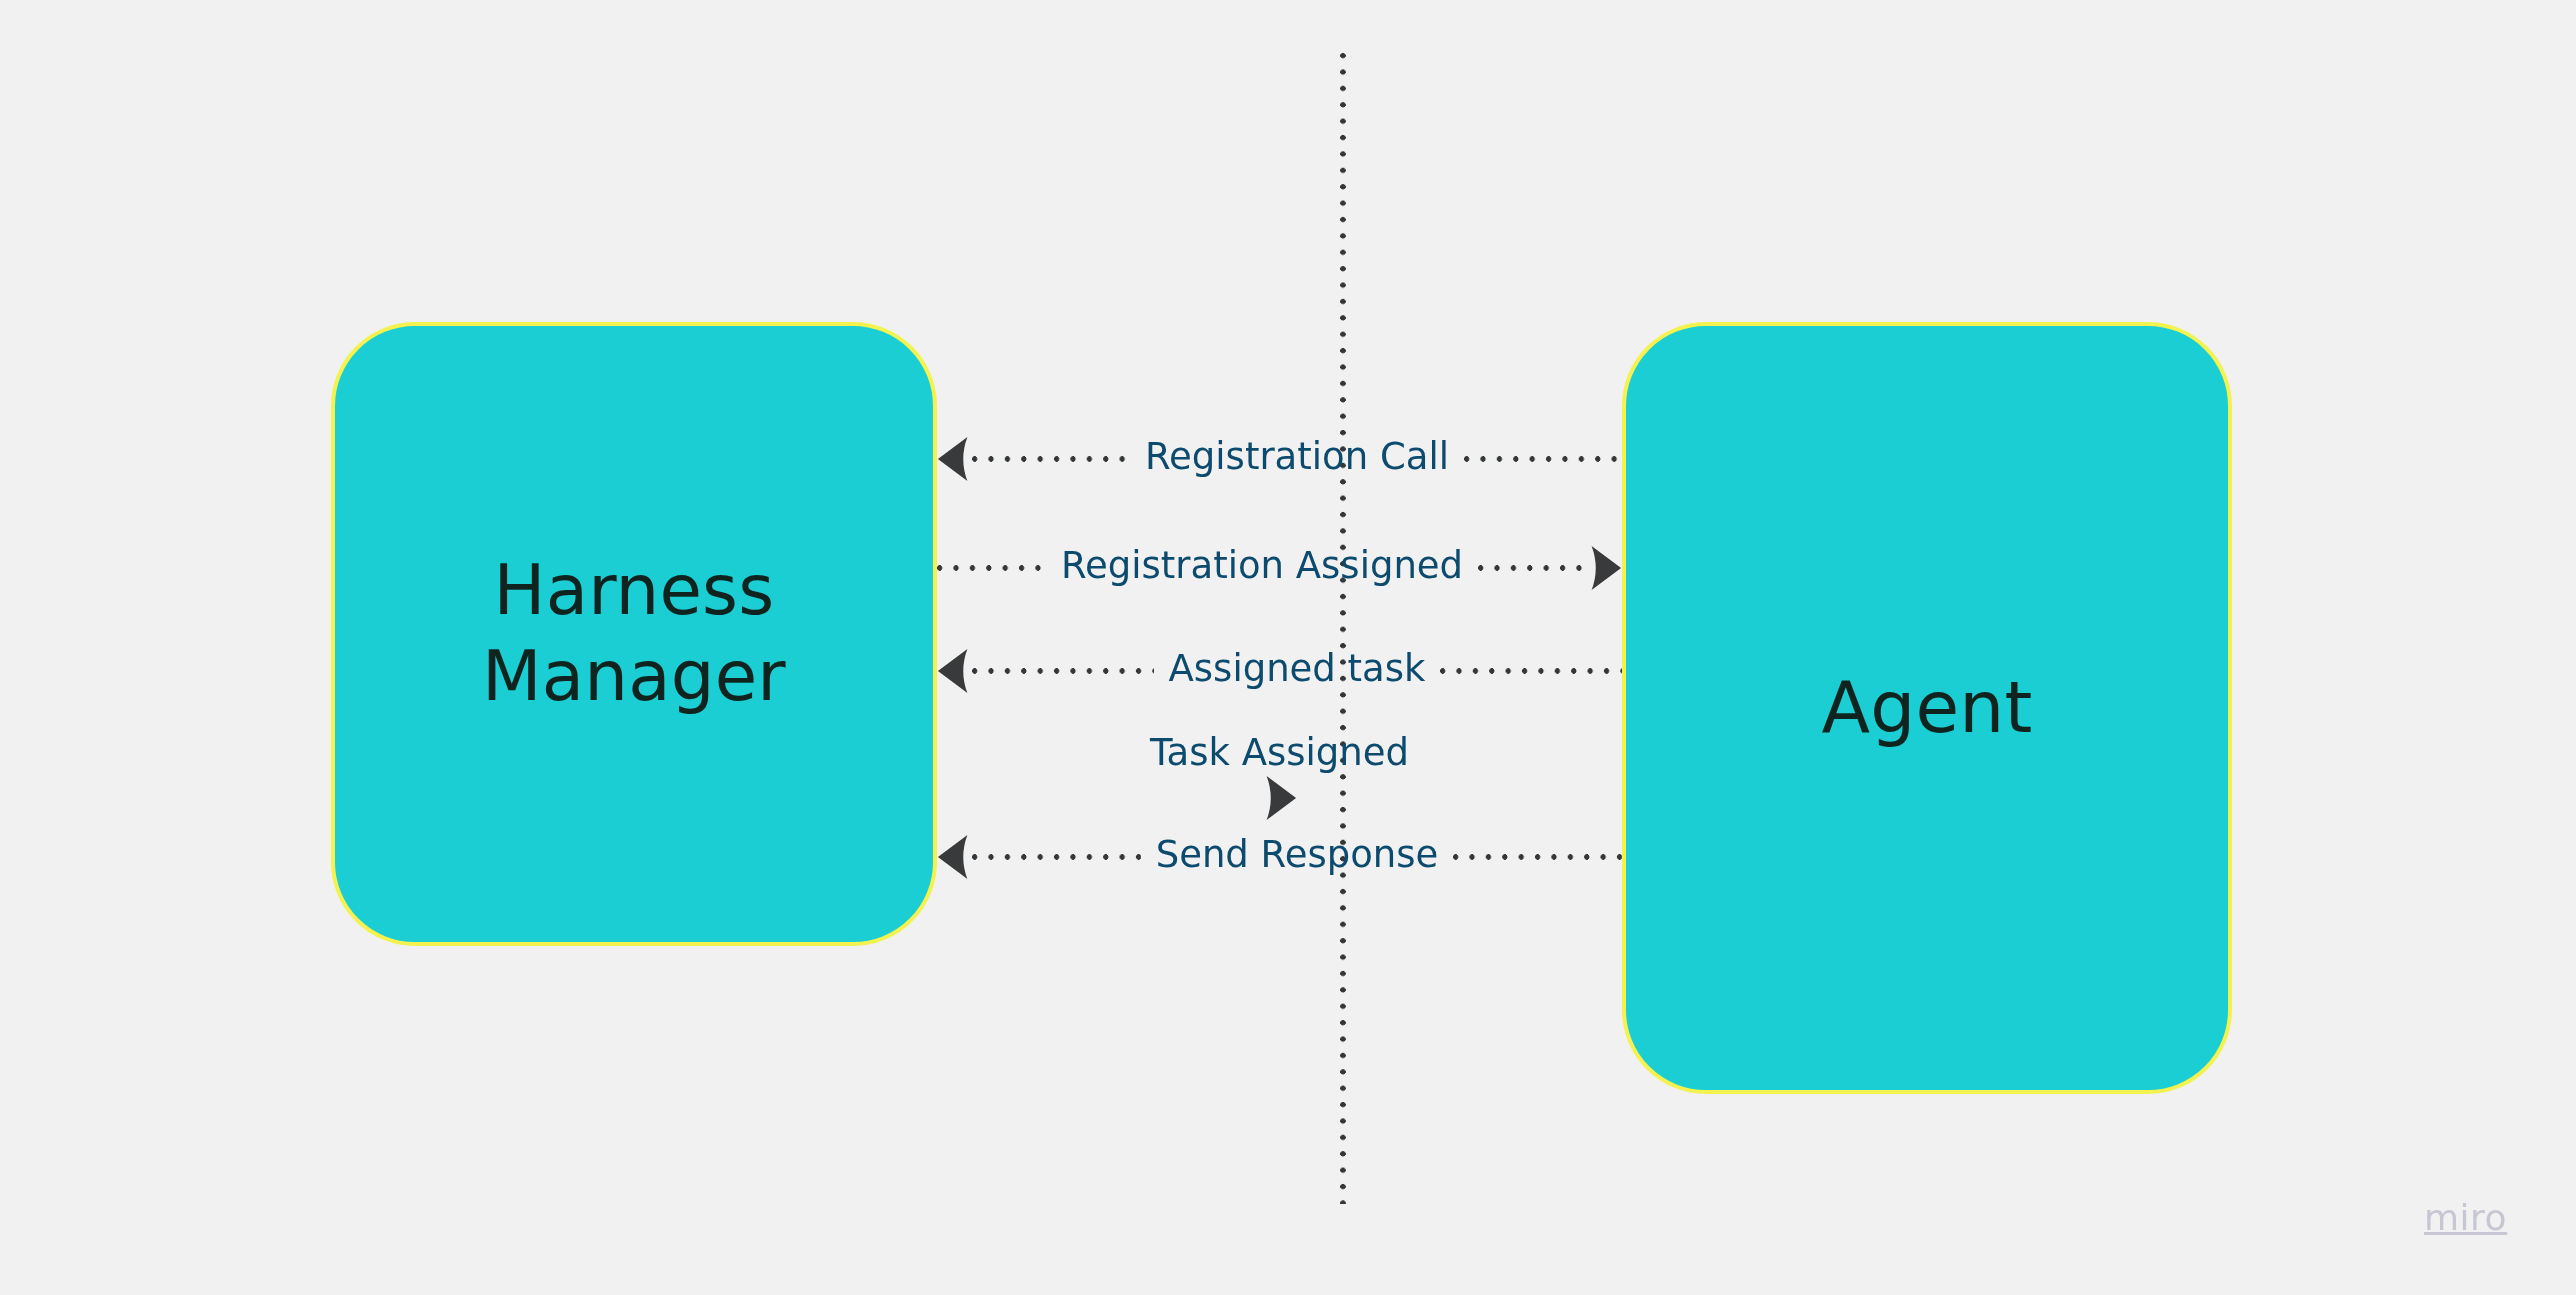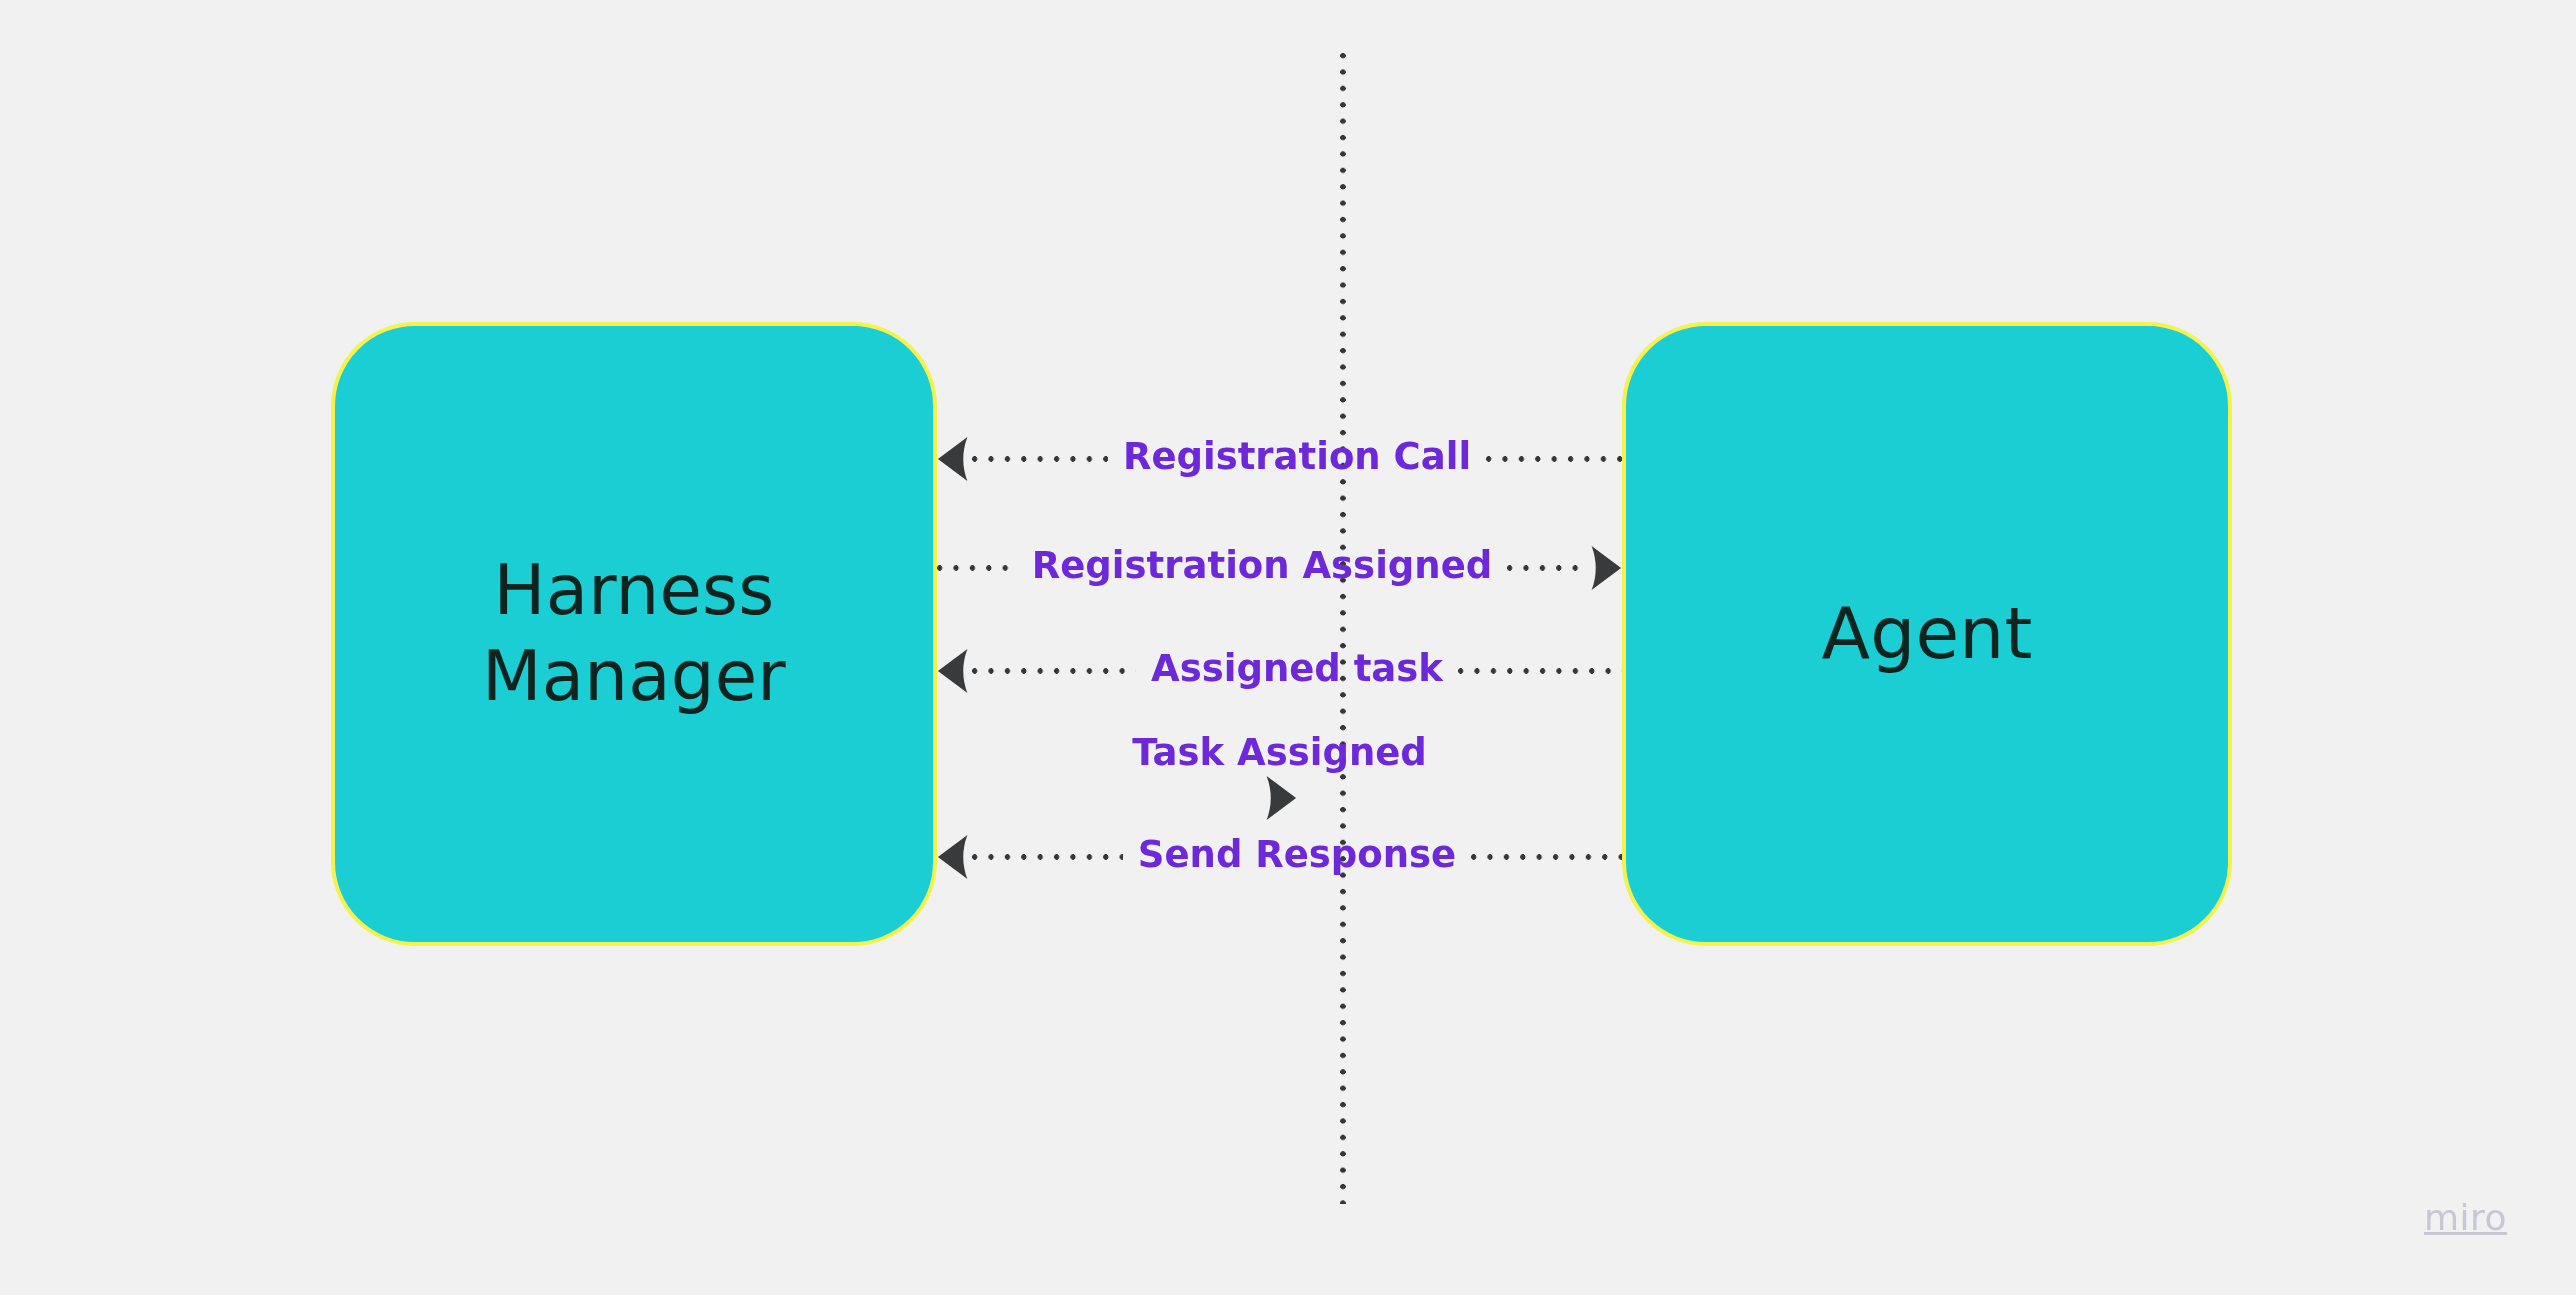--- a/index.html
+++ b/index.html
@@ -49,21 +49,21 @@
     height: 624px;
   }
   #node-harness-manager .node-label {
     font-size: 69px;
   }
 
   #node-agent {
     left: 1622px;
     top: 322px;
     width: 610px;
-    height: 624px;
+    height: 772px;
   }
   #node-agent .node-label {
     font-size: 71px;
   }
 
   
   #lifeline {
     position: absolute;
     left: 1340px;
     top: 53px;
@@ -87,25 +87,24 @@
     flex: 1 1 auto;
     height: 5.5px;
     background-image: radial-gradient(circle at 2.7px 2.7px, #333739 2.4px, rgba(0,0,0,0) 2.8px);
     background-size: 16.4px 5.5px;
     background-repeat: repeat-x;
   }
   .msg .msg-text {
     flex: 0 0 auto;
     padding: 0 14.6px;
     font-size: 37px;
-    color: #6d28d9;
+    color: #0c4a6e;
     white-space: nowrap;
     line-height: 1;
     transform: translateY(-2.7px);
-    font-weight: bold;
   }
   .arrowhead {
     flex: 0 0 auto;
     width: 35px;
     height: 48px;
   }
   .arrowhead svg { display: block; width: 35px; height: 48px; }
   .arrowhead path { fill: #383a3b; }
 
   

